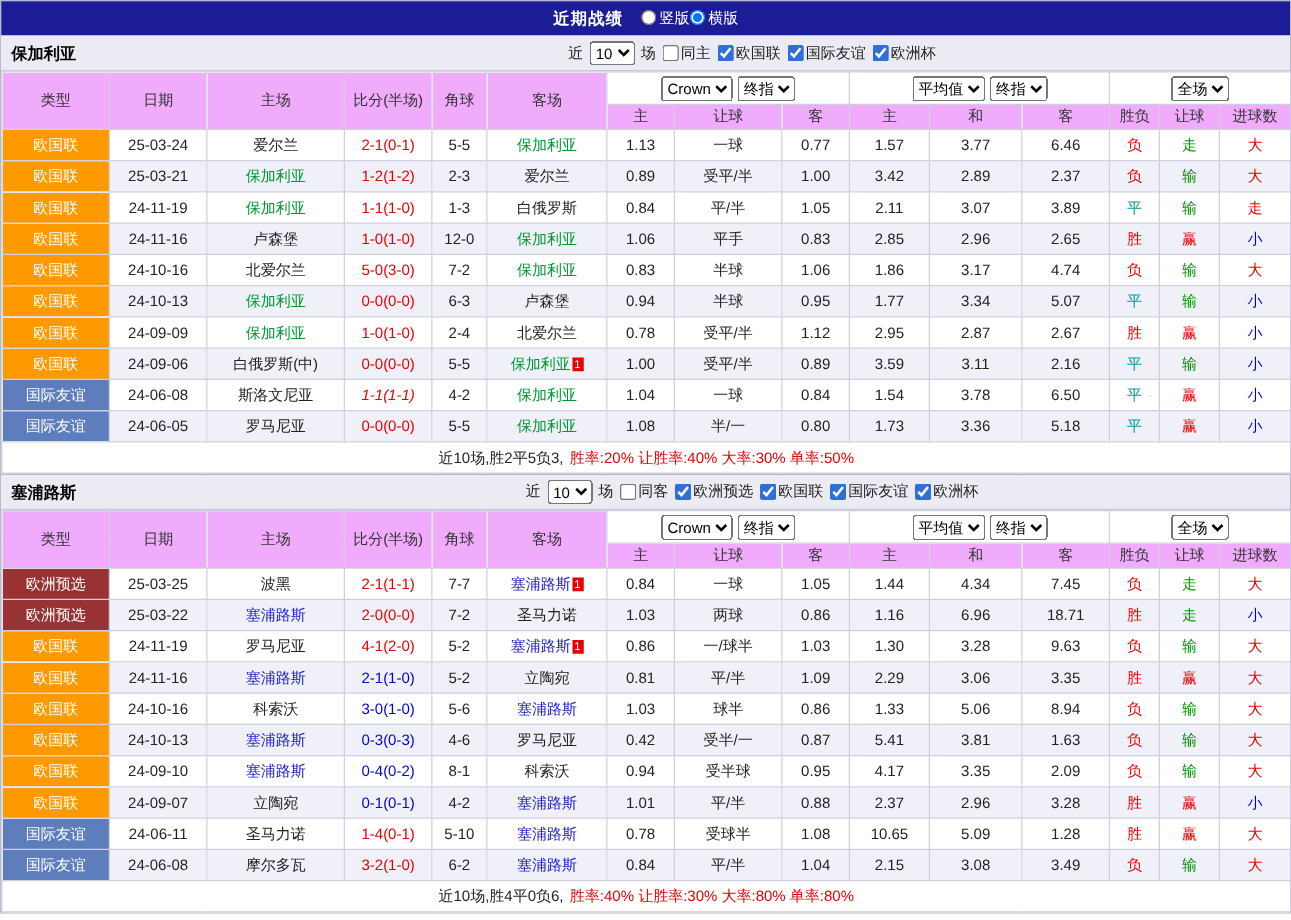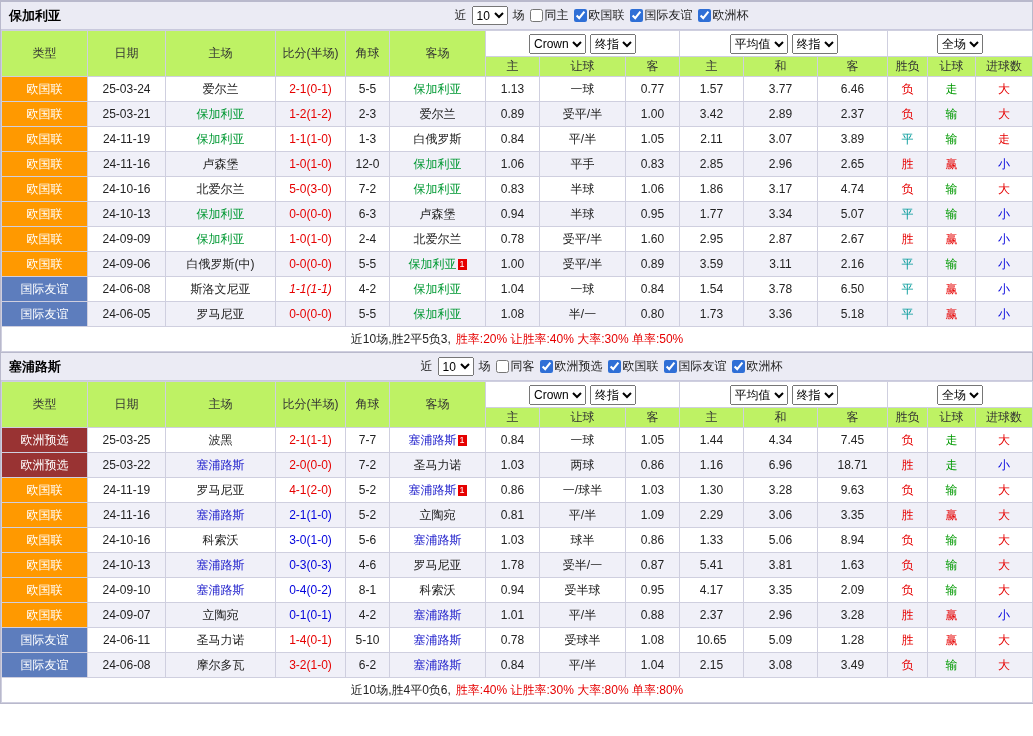--- a/index.html
+++ b/index.html
@@ -11,37 +11,47 @@
 .radio-label input{width:12px;height:12px}
 .section{border-top:1px solid #b9b9cc}
 .sec-head{display:flex;align-items:center;background:#ebebf4;height:28px;padding:0 8px;border-bottom:1px solid #c9c9dd}
 .team-name{font-weight:bold;font-size:13px;min-width:170px;color:#000}
 .filters{flex:1;display:flex;align-items:center;justify-content:center;gap:5px}
 .filters select{height:19px;font-size:12px}
 .cb{display:inline-flex;align-items:center;gap:2px;cursor:pointer}
 .cb input{width:13px;height:13px;accent-color:#2f6fd6}
 table.stats{width:100%;border-collapse:collapse;table-layout:fixed}
 .stats th,.stats td{border:1px solid #cfcfdf;text-align:center;white-space:nowrap;overflow:hidden;font-weight:normal;font-size:12px}
-.stats thead th{background:#bef264;color:#333}
+.stats thead th{background:#f0abfc;color:#333}
 .stats thead th.selcell{background:#fff}
 .selcell select{height:20px;font-size:12px;margin:0 2px}
 tr.hr1 th{height:26px}
 tr.hr2 th{height:20px}
 .stats tbody tr{height:25px}
 .stats tbody tr:nth-child(even){background:#f0f0f8}
 .stats td.league{color:#fff}
 .sup1{display:inline-block;background:#e60000;color:#fff;font-size:9px;line-height:11px;min-width:9px;padding:0 1px;margin-left:1px;vertical-align:top;margin-top:3px}
 .stats tbody tr.frow,.stats tbody tr.frow td{background:#fff}
 .summary-cell{height:25px}
 .stat-red{color:#e60000;margin-left:5px}
 </style>
 </head>
 <body>
 
 <div class="page">
+  <div class="topbar">
+    <span class="title">近期战绩</span>
+    <span id="radios"><label class="radio-label">
+          <input type="radio" name="layoutmode" style="">
+          <span>竖版</span>
+        </label><label class="radio-label">
+          <input type="radio" name="layoutmode" checked="" style="">
+          <span>横版</span>
+        </label></span>
+  </div>
   <div id="sections">
       <div class="section">
         <div class="sec-head">
           <span class="team-name">保加利亚</span>
           <div class="filters">
             <span>近</span>
             <select><option>10</option></select>
             <span>场</span>
             <label class="cb">
               <input type="checkbox" style="">
@@ -208,21 +218,21 @@
             </tr>
             <tr>
               <td class="league" style="background: rgb(255, 153, 0);">欧国联</td>
               <td>24-09-09</td>
               <td><span style="color: rgb(0, 153, 51);">保加利亚</span></td>
               <td><span style="color: rgb(230, 0, 0);">1-0(1-0)</span></td>
               <td>2-4</td>
               <td><span style="color: rgb(34, 34, 34);">北爱尔兰</span></td>
               <td>0.78</td>
               <td>受平/半</td>
-              <td>1.60</td>
+              <td>1.12</td>
               <td>2.95</td>
               <td>2.87</td>
               <td>2.67</td>
               <td style="color: rgb(230, 0, 0);">胜</td>
               <td style="color: rgb(230, 0, 0);">赢</td>
               <td style="color: rgb(0, 0, 221);">小</td>
             </tr>
             <tr>
               <td class="league" style="background: rgb(255, 153, 0);">欧国联</td>
               <td>24-09-06</td>
@@ -437,21 +447,21 @@
               <td style="color: rgb(0, 153, 0);">输</td>
               <td style="color: rgb(230, 0, 0);">大</td>
             </tr>
             <tr>
               <td class="league" style="background: rgb(255, 153, 0);">欧国联</td>
               <td>24-10-13</td>
               <td><span style="color: rgb(33, 33, 204);">塞浦路斯</span></td>
               <td><span style="color: rgb(0, 0, 221);">0-3(0-3)</span></td>
               <td>4-6</td>
               <td><span style="color: rgb(34, 34, 34);">罗马尼亚</span></td>
-              <td>1.78</td>
+              <td>0.42</td>
               <td>受半/一</td>
               <td>0.87</td>
               <td>5.41</td>
               <td>3.81</td>
               <td>1.63</td>
               <td style="color: rgb(230, 0, 0);">负</td>
               <td style="color: rgb(0, 153, 0);">输</td>
               <td style="color: rgb(230, 0, 0);">大</td>
             </tr>
             <tr>

